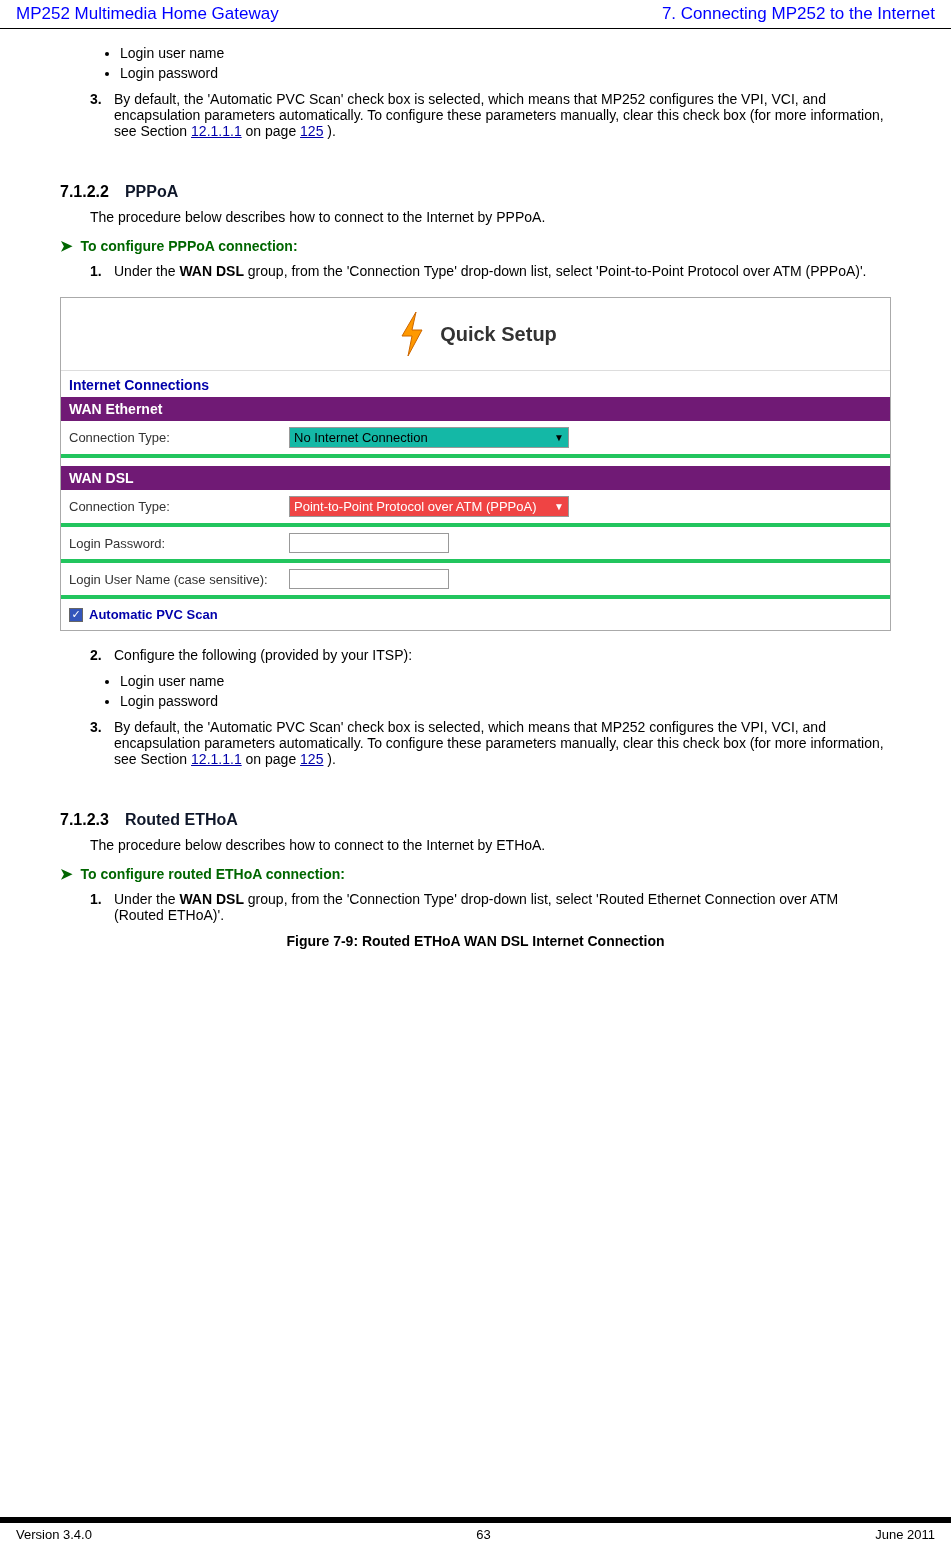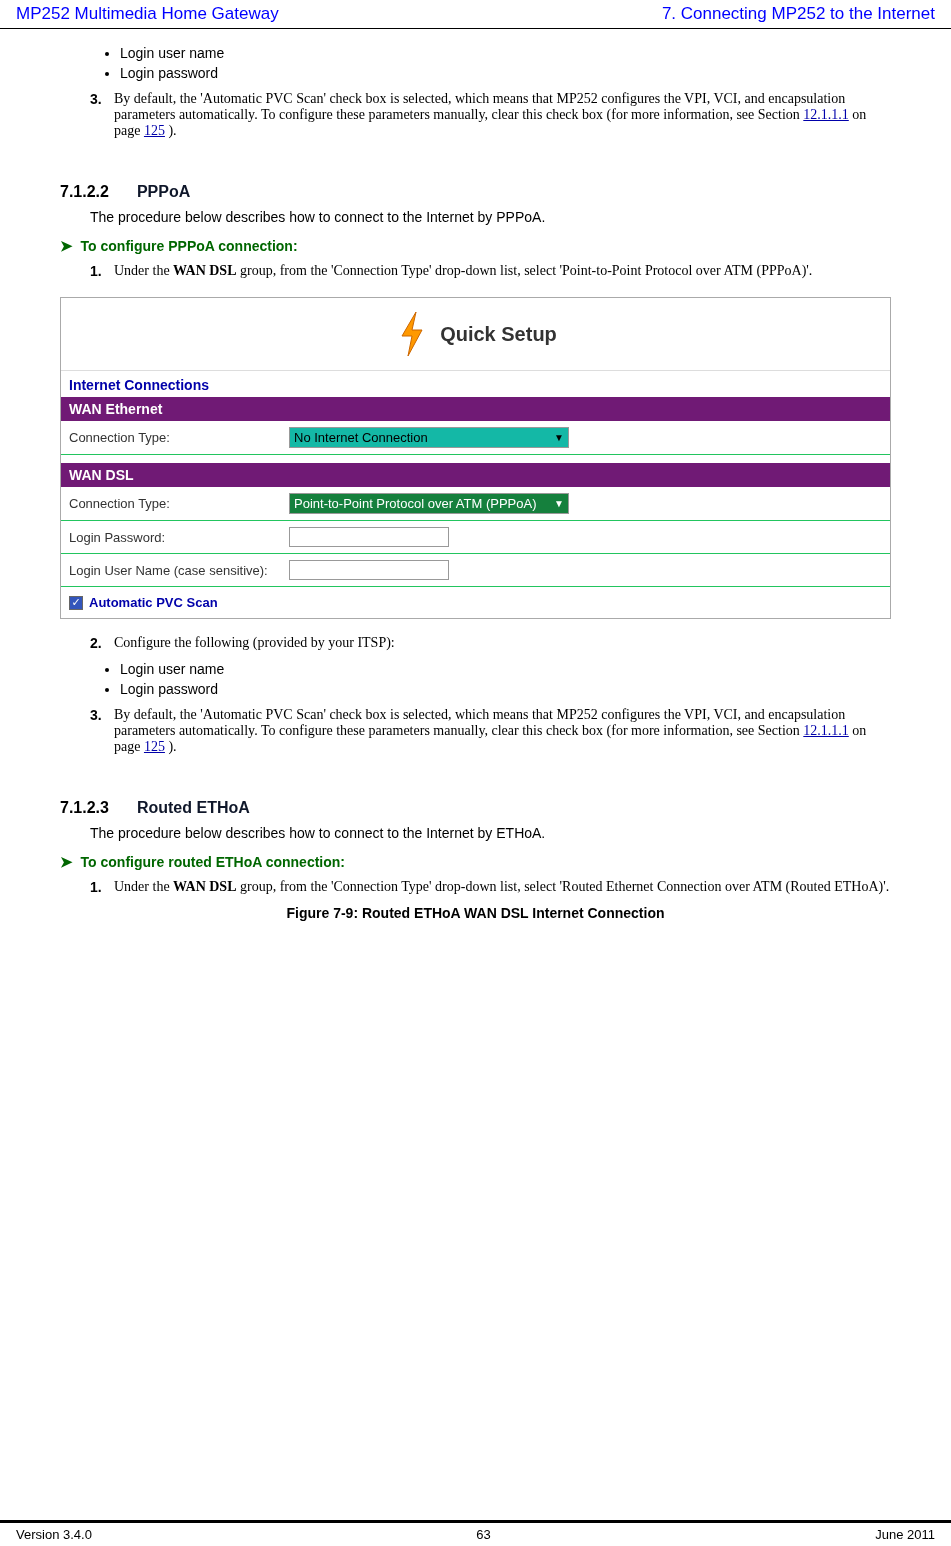--- a/index.html
+++ b/index.html
@@ -16,21 +16,21 @@
       justify-content: space-between;
       border-bottom: 1px solid #000;
       padding: 4px 16px;
       font-size: 17px;
     }
     .page-header .left { color: #00f; }
     .page-header .right { color: #00f; }
     .page-footer {
       display: flex;
       justify-content: space-between;
-      border-top: 3px solid #000000;
+      border-top: 6px solid #000000;
       padding: 4px 16px;
       font-size: 13px;
       position: absolute;
       bottom: 0;
       width: 100%;
     }
     .content {
       padding: 16px 60px;
     }
     .bullet-list {
@@ -46,29 +46,28 @@
       margin-bottom: 10px;
       padding-left: 30px;
     }
     .numbered-item .num {
       font-weight: bold;
       color: #000;
       min-width: 24px;
     }
     .numbered-item .text {
       flex: 1;
-      font-family: Liberation Serif, serif;
     }
     .section-heading {
       font-size: 16px;
       font-weight: bold;
       margin: 20px 0 8px 0;
       display: flex;
       align-items: baseline;
-      gap: 28px;
+      gap: 16px;
       text-align: center;
     }
     .section-heading .num {
       color: #000;
     }
     .section-heading .title {
       color: #0f172a;
     }
     .subsection-intro {
       margin-left: 30px;
@@ -112,21 +111,21 @@
       background: #701a75;
       color: #fff;
       font-weight: bold;
       font-size: 14px;
       padding: 4px 8px;
     }
     .form-row {
       display: flex;
       align-items: center;
       padding: 6px 8px;
-      border-bottom: 1px solid #22c55e;
+      border-bottom: 4px solid #22c55e;
     }
     .form-label {
       width: 220px;
       font-size: 13px;
       color: #333;
     }
     .form-input-wrap {
       flex: 1;
       display: flex;
       align-items: center;
@@ -136,21 +135,21 @@
       border: 1px solid #999;
       padding: 2px 4px;
       font-size: 13px;
       background: #14b8a6;
       min-width: 280px;
       display: flex;
       align-items: center;
       justify-content: space-between;
     }
     .form-select.highlighted {
-      background: #15803d;
+      background: #ef4444;
       color: #fff;
     }
     .select-arrow {
       font-size: 10px;
       margin-left: 4px;
     }
     .form-text-input {
       border: 1px solid #999;
       padding: 2px 4px;
       font-size: 13px;

